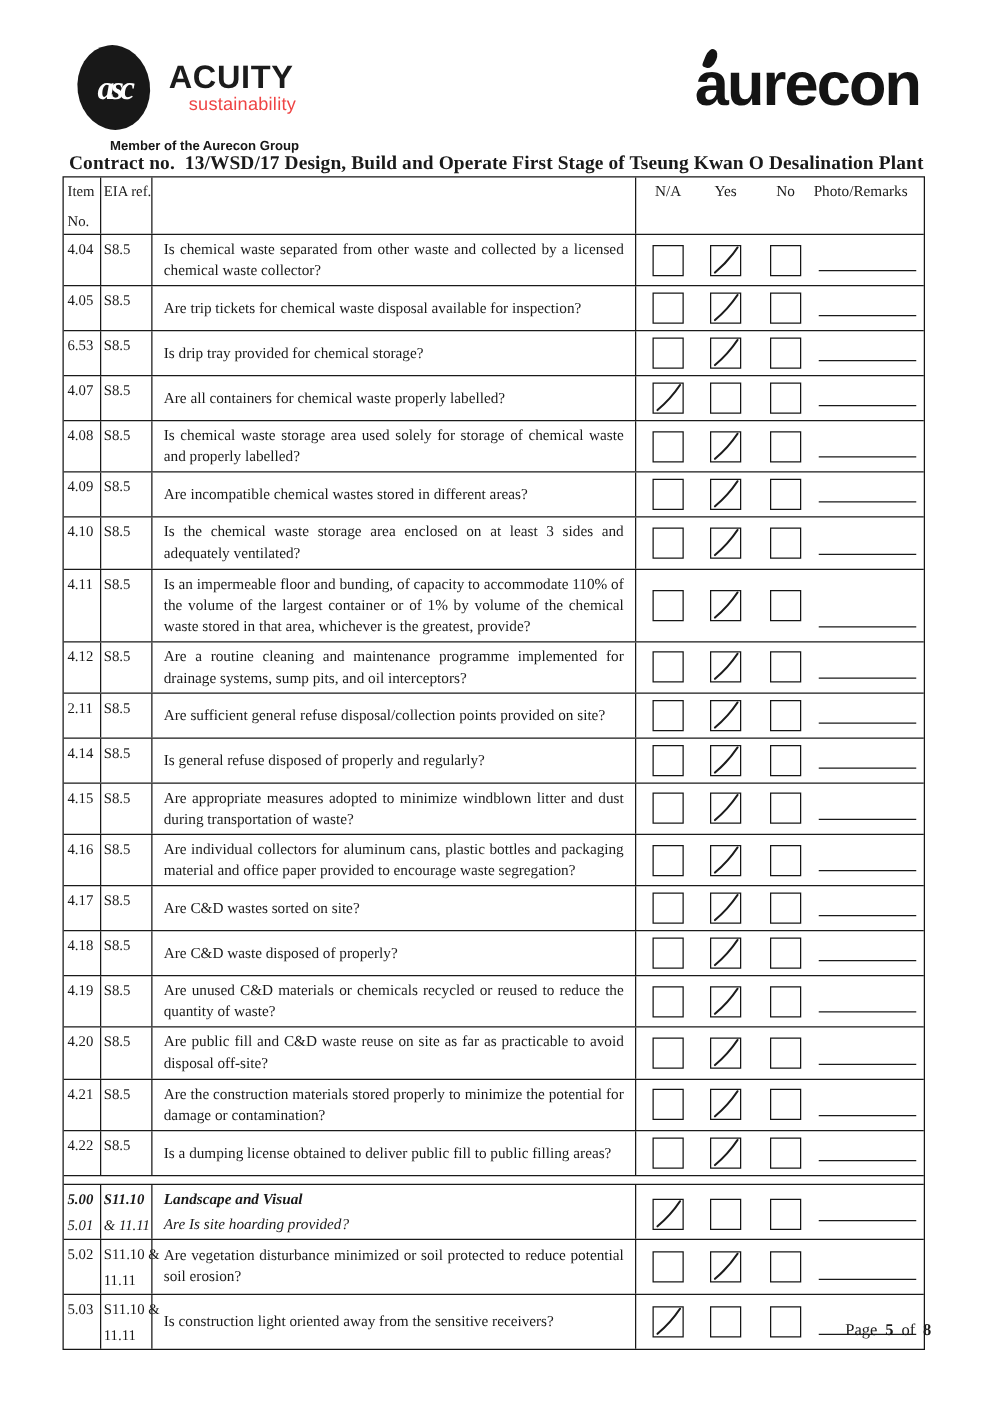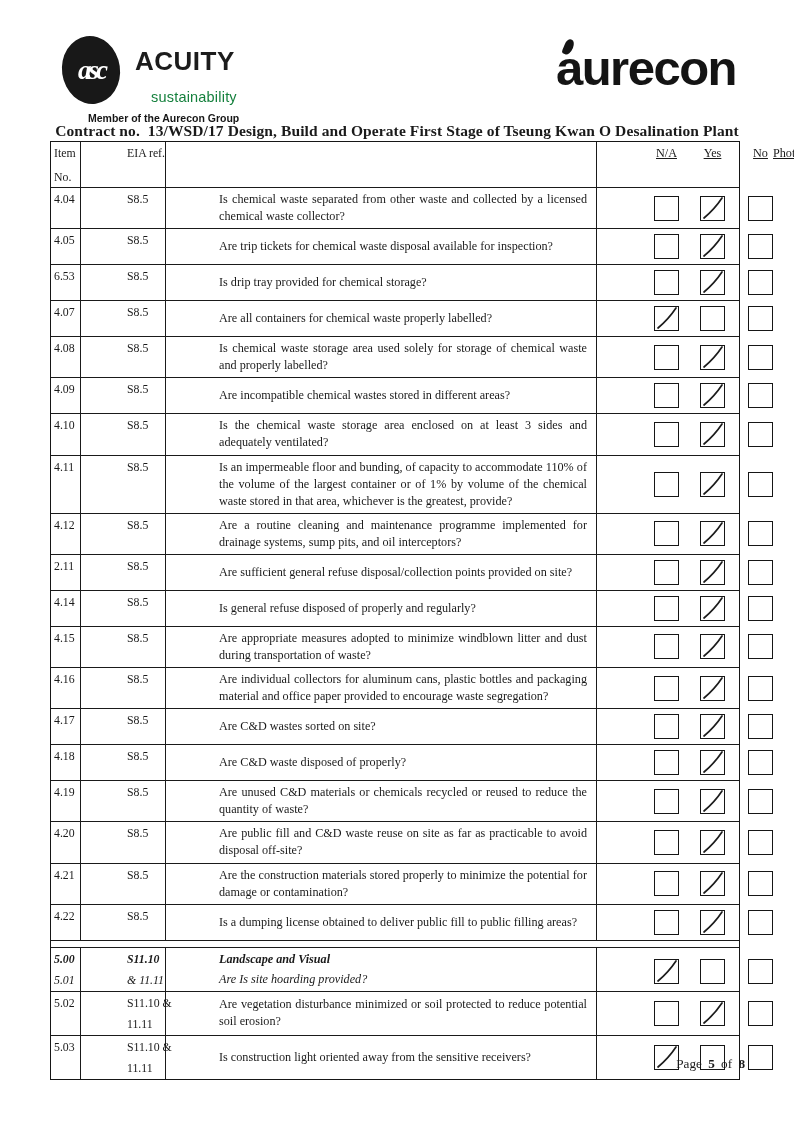--- a/index.html
+++ b/index.html
@@ -14,39 +14,39 @@
   .acuity-top { display:flex; align-items:flex-start; }
   .acuity-mark {
     width:58px; height:68px; background:#181818; border-radius:50%;
     display:flex; align-items:center; justify-content:center;
     color:#fff; font-family:"Liberation Serif", serif; font-style:italic;
     font-weight:bold; font-size:27px; letter-spacing:-3px; transform:rotate(-8deg);
   }
   .acuity-mark span { transform:rotate(8deg); }
   .acuity-words { margin-left:15px; margin-top:12px; font-family:"Liberation Sans", sans-serif; }
   .acuity-name { font-weight:bold; font-size:26px; line-height:1; letter-spacing:0.5px; color:#1c1c1c; }
-  .acuity-tagline { font-size:14.5px; margin-top:15px; padding-left:16px; color:#15803d; letter-spacing:0.2px;text-align:right; }
+  .acuity-tagline { font-size:14.5px; margin-top:2px; padding-left:16px; color:#ef4444; letter-spacing:0.2px;text-align:right; }
   .acuity-member { font-family:"Liberation Sans", sans-serif; font-weight:bold; font-size:10.5px; margin-top:7px; margin-left:26px; color:#161616; }
   .aurecon { position:absolute; right:6px; top:8px; font-family:"Liberation Sans", sans-serif; font-weight:bold; font-size:49px; line-height:1; letter-spacing:-1.5px; color:#141414; }
   .aurecon .accent {
     position:absolute; left:8px; top:-5px; width:9px; height:16px; background:#141414;
     border-radius:50% 50% 60% 20%; transform:rotate(22deg);
   }
 
   
   .doc-title {
     position:absolute; top:122px; left:50px; width:694px; text-align:center;
     font-weight:bold; font-size:15.5px; white-space:pre; letter-spacing:0.1px;
   }
 
   
   .checklist { position:absolute; top:141px; left:50px; width:690px; border:1.8px solid #161616; box-sizing:border-box; }
   .c-row {
     display:grid; grid-template-columns:30px 41px 387px 1fr;
-    border-bottom:1.5px solid #1a1a1a; min-height:36px; box-sizing:border-box;gap:44px;
+    border-bottom:1.5px solid #1a1a1a; min-height:36px; box-sizing:border-box;
   }
   .c-row:last-child { border-bottom:none; }
   .c-row.section-start { border-top:1.6px solid #1a1a1a; margin-top:6px;font-style:italic; }
   .cell { box-sizing:border-box; }
   .cell-item { border-right:1.5px solid #1a1a1a; padding:3px 1px 2px 3px; font-size:11.8px; line-height:1.4;
                display:flex; flex-direction:column; gap:5px; }
   .cell-eia  { border-right:1.5px solid #1a1a1a; padding:3px 0 2px 2px; font-size:11.8px; line-height:1.4;
                white-space:nowrap; display:flex; flex-direction:column; gap:5px; }
   .cell-q {
     border-right:1.6px solid #1a1a1a; padding:3px 9px; font-size:12.2px; line-height:1.4;
@@ -61,21 +61,21 @@
   .b-na  { margin-left:13px; }
   .b-yes { margin-left:21px; }
   .b-no  { margin-left:23px; }
   .box svg.tick { position:absolute; left:-2px; top:-3px; width:28px; height:28px; overflow:visible; }
   .remarks-line { flex:1; margin:0 3px 7px 14px; border-bottom:1.6px solid #1a1a1a; height:0; align-self:flex-end; }
 
   
   .header-row { min-height:40px; }
   .hdr-item, .hdr-eia { font-size:11.8px; }
   .hdr-item { gap:7px; }
-  .hdr-checks { display:flex; align-items:flex-start; padding-top:4px; font-size:12.2px;text-decoration:underline; }
+  .hdr-checks { display:flex; align-items:flex-start; padding-top:4px; font-size:12.2px; }
   .hdr-slot { width:25px; flex:none; display:flex; justify-content:center; white-space:nowrap; }
   .hdr-photo { flex:1; text-align:center; white-space:nowrap; }
 
   
   .page-footer { position:absolute; top:1056px; right:49px; font-size:13.2px; }
   .page-footer .b { font-weight:bold; }
   .page-footer span { margin-left:3px; }
 </style>
 </head>
 <body>

